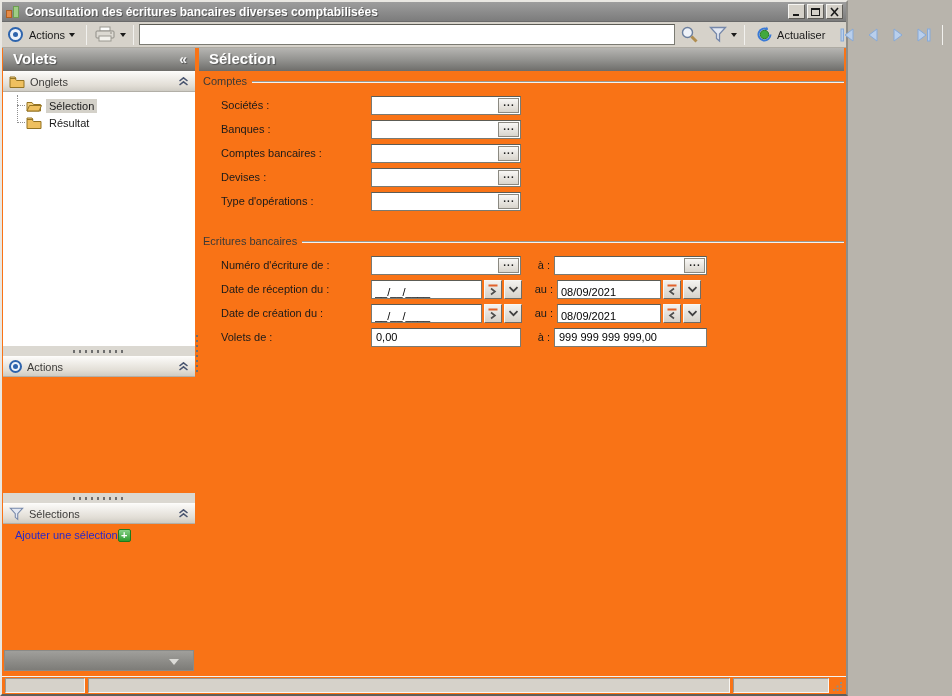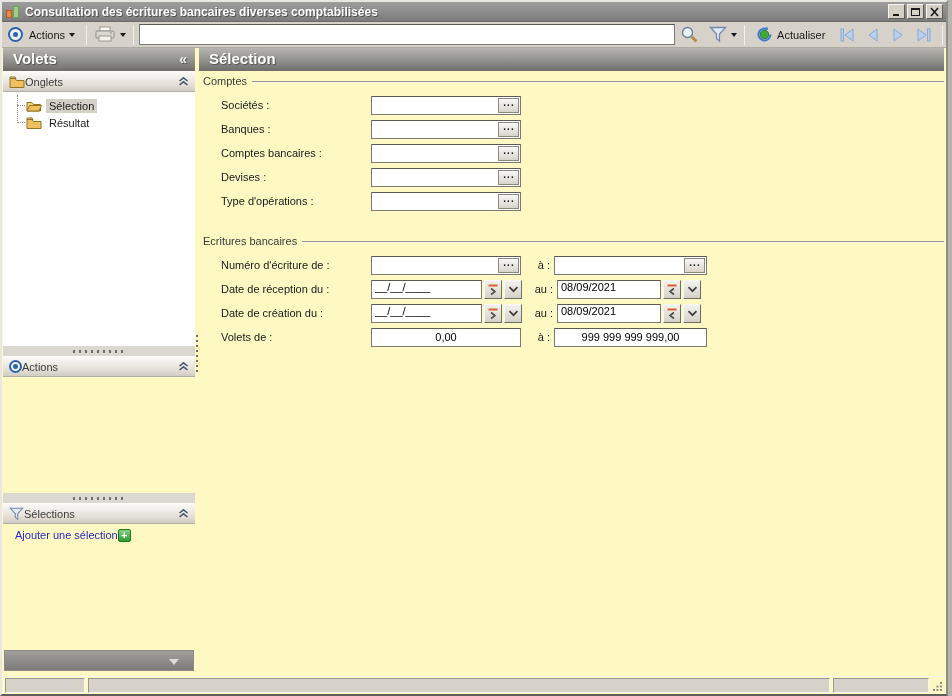--- a/index.html
+++ b/index.html
@@ -1,19 +1,19 @@
 <!DOCTYPE html>
 <html><head>
 <meta charset="utf-8">
 <style>
   * { margin:0; padding:0; box-sizing:border-box; }
   html,body { background:#b8b4ac; }
   body { font-family:"Liberation Sans","DejaVu Sans",sans-serif; font-size:11px; color:#1a1a1a; }
 
-  .window { width:948px; height:696px; background:#fef9c3;
+  .window { width:848px; height:696px; background:#f97316;
     border:2px solid; border-color:#e9e7e2 #8f8d88 #5f5e5a #e9e7e2;
     display:flex; flex-direction:column; }
 
   
   .titlebar { height:20px; flex:0 0 20px; background:linear-gradient(180deg,#9d9d9d,#7c7c7c);
     display:flex; align-items:center; padding:0 3px 0 4px; border-bottom:1px solid #6a6a6a; }
   .app-icon { width:14px; height:13px; display:inline-flex; align-items:flex-end; gap:1px; margin-right:5px; }
   .app-icon .bar-o { width:6px; height:8px; background:#e58a46; border:1px solid #b05f20; }
   .app-icon .bar-g { width:6px; height:12px; background:#9fcd84; border:1px solid #6d9e52; }
   .title-text { color:#fff; font-weight:bold; font-size:12px; text-shadow:1px 1px 0 rgba(60,60,60,.7);
@@ -45,21 +45,21 @@
   .v-dots { position:absolute; top:287px; left:1px; width:2px; height:38px;
     background:repeating-linear-gradient(180deg,#6e6e6e 0 2px,transparent 2px 5px); }
   .main { flex:1; display:flex; flex-direction:column; margin-right:2px; overflow:hidden; }
 
   .panel-header { height:23px; flex:0 0 23px; display:flex; align-items:center; justify-content:space-between;
     background:linear-gradient(180deg,#b6b5b2 0%,#90908d 55%,#6e6d6a 100%);
     color:#fff; font-weight:bold; font-size:15px; padding:0 8px 2px 10px;
     text-shadow:1px 1px 1px rgba(70,70,70,.8); }
   .chev-left { font-size:14px; font-weight:bold; color:#f2f2f2; line-height:1; }
 
-  .sub-header { height:21px; flex:0 0 21px; display:flex; align-items:center; padding:0 6px;
+  .sub-header { height:21px; flex:0 0 21px; display:flex; align-items:center; gap:5px; padding:0 6px;
     background:linear-gradient(180deg,#fbfaf8 0%,#e2ded6 70%,#cfccc4 100%);
     border-top:1px solid #fdfcfa; border-bottom:1px solid #b2afa7; color:#3d3c3a; font-size:11px; }
   .sub-header .grow { flex:1; }
 
   .tree { flex:0 0 254px; background:#fff; padding-top:5px; position:relative; }
   .tree-vline { position:absolute; left:14px; top:3px; height:28px; border-left:1px dotted #8f8f8f; }
   .tree-item { height:17px; display:flex; align-items:center; gap:4px; padding-left:23px; position:relative; }
   .tree-item::before { content:""; position:absolute; left:14px; top:8px; width:8px; border-top:1px dotted #8f8f8f; }
   .tree-label { padding:1px 3px; }
   .tree-label.selected { background:#d4d1c9; }
@@ -93,30 +93,30 @@
   .combo { width:150px; height:19px; border:1px solid #7a7a72; border-top-color:#5c5c55; background:#fff;
     display:flex; align-items:stretch; padding:1px; }
   .combo.w2 { width:153px; }
   .combo input { flex:1; border:none; outline:none; font-size:11px; padding:0 2px; min-width:0;
     font-family:"Liberation Sans","DejaVu Sans",sans-serif;margin-top:44px; }
   .ellipsis-btn { width:21px; flex:0 0 21px; background:linear-gradient(180deg,#f8f7f5,#d9d5cd);
     border:1px solid #8b8981; font-weight:bold; font-size:10px; line-height:8px; letter-spacing:1px;
     color:#222; padding:0 0 4px 1px; }
 
   .date-box { width:111px; height:19px; border:1px solid #7a7a72; border-top-color:#5c5c55; background:#fff;
-    display:flex; align-items:flex-start; margin-right:2px; }
+    display:flex; align-items:flex-end; margin-right:2px; }
   .date-box.w2 { width:104px; }
   .date-box input { width:100%; border:none; outline:none; font-size:11px; padding:0 3px;
     font-family:"Liberation Sans","DejaVu Sans",sans-serif; }
   .sq-btn { width:18px; height:19px; flex:0 0 18px; background:linear-gradient(180deg,#f3f2ef,#d6d2ca);
     border:1px solid; border-color:#f8f7f4 #6e6c66 #6e6c66 #f8f7f4; display:flex; align-items:center;
     justify-content:center; margin-right:2px; padding:0; }
 
   .num-input { width:150px; height:19px; border:1px solid #7a7a72; border-top-color:#5c5c55;
-    text-align:center; padding:0 4px; font-size:11px; font-family:"Liberation Sans","DejaVu Sans",sans-serif; }
+    text-align:left; padding:0 4px; font-size:11px; font-family:"Liberation Sans","DejaVu Sans",sans-serif; }
   .num-input.w2 { width:153px; }
 
   
   .statusbar { height:18px; flex:0 0 18px; display:flex; align-items:center; gap:3px; padding:1px 3px 1px 3px;
     border-top:1px solid #f5f4f1; }
   .sb-cell { height:15px; border:1px solid; border-color:#9a9890 #f7f6f3 #f7f6f3 #9a9890; background:#d6d2ca; }
   .sb-grip { display:flex; align-items:flex-end; padding-bottom:1px; }
 </style>
 </head>
 <body>

